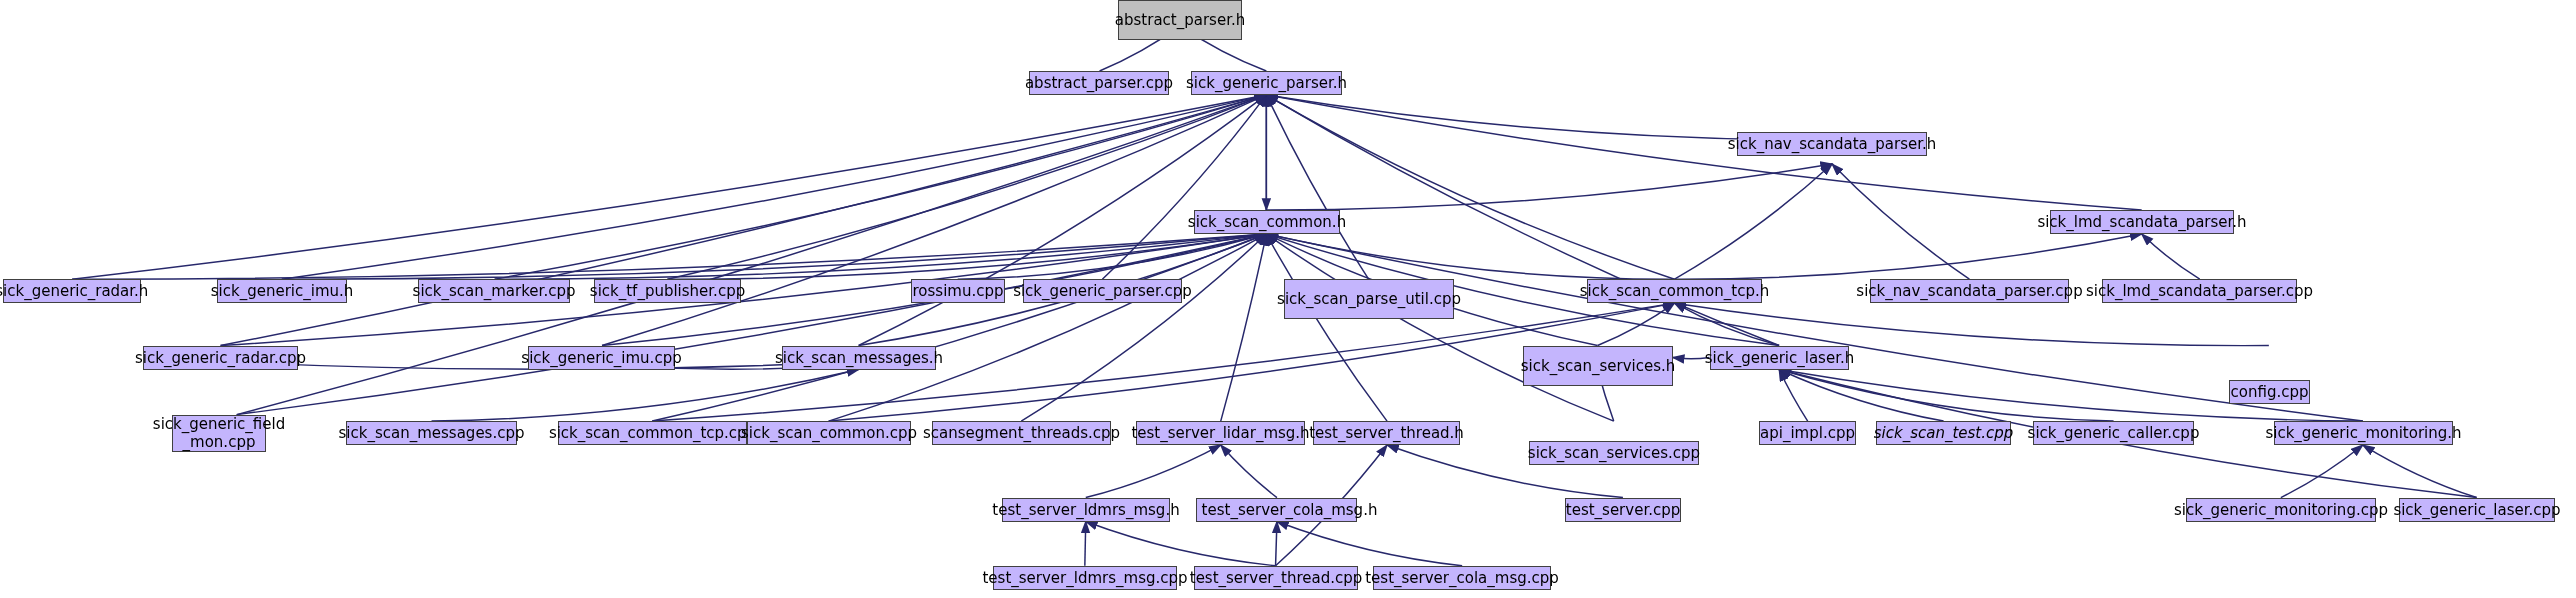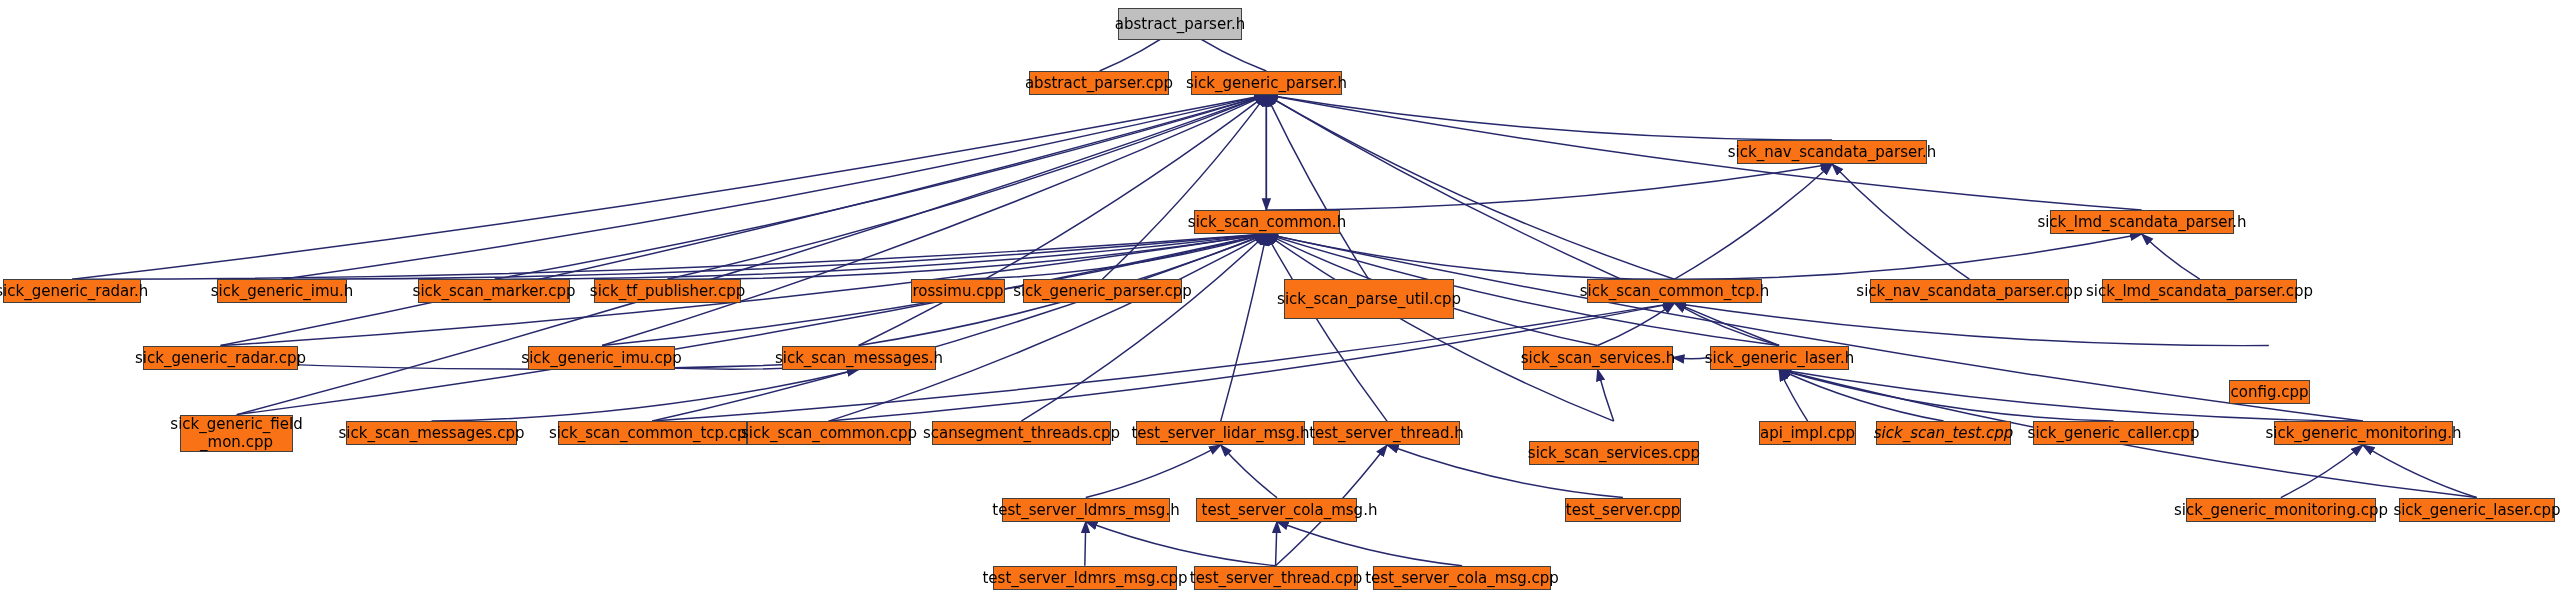--- a/index.html
+++ b/index.html
@@ -15,21 +15,21 @@
   #edge-layer{
     position:absolute;
     left:0;top:0;
     width:2576px;height:598px;
     pointer-events:none;
   }
   .node{
     position:absolute;
     box-sizing:border-box;
     border:0.9px solid #404040;
-    background:#f97316;
+    background:#c4b5fd;
     color:#000000;
     font-size:15px;
     line-height:1.12;
     display:flex;
     align-items:center;
     justify-content:center;
     text-align:center;
     white-space:pre;
     letter-spacing:0px;
     z-index:5;
@@ -118,43 +118,43 @@
         <path d="M 1385.5 540.0 Q 1352.3 514.4 1324.5 483.0" fill="none" stroke="#27286b" stroke-width="1.6" marker-end="url(#arrowhead)"></path>
         <path d="M 1761.0 540.0 Q 1629.3 528.0 1505.0 483.0" fill="none" stroke="#27286b" stroke-width="1.6" marker-end="url(#arrowhead)"></path>
         <path d="M 1384.0 614.0 Q 1450.4 553.9 1505.0 483.0" fill="none" stroke="#27286b" stroke-width="1.6" marker-end="url(#arrowhead)"></path>
         <path d="M 1177.0 614.0 Q 1177.6 590.0 1178.0 566.0" fill="none" stroke="#27286b" stroke-width="1.6" marker-end="url(#arrowhead)"></path>
         <path d="M 1384.0 614.0 Q 1277.9 603.2 1178.0 566.0" fill="none" stroke="#27286b" stroke-width="1.6" marker-end="url(#arrowhead)"></path>
         <path d="M 1586.5 614.0 Q 1482.9 602.9 1385.5 566.0" fill="none" stroke="#27286b" stroke-width="1.6" marker-end="url(#arrowhead)"></path>
         <path d="M 1384.0 614.0 Q 1384.8 590.0 1385.5 566.0" fill="none" stroke="#27286b" stroke-width="1.6" marker-end="url(#arrowhead)"></path>
       </g>
   </svg>
   <div id="nodes-layer">
-      <div class="node root" style="left: 1118px; top: 8px; width: 124px; height: 32px;">abstract_parser.h</div>
+      <div class="node root" style="left: 1118px; top: 0; width: 124px; height: 40px;">abstract_parser.h</div>
       <div class="node" style="left: 1029px; top: 71px; width: 140px; height: 24px;">abstract_parser.cpp</div>
       <div class="node" style="left: 1191px; top: 71px; width: 151px; height: 24px;">sick_generic_parser.h</div>
-      <div class="node" style="left: 1737px; top: 140px; width: 190px; height: 24px;">sick_nav_scandata_parser.h</div>
+      <div class="node" style="left: 1737px; top: 132px; width: 190px; height: 24px;">sick_nav_scandata_parser.h</div>
       <div class="node" style="left: 1194px; top: 210px; width: 146px; height: 24px;">sick_scan_common.h</div>
       <div class="node" style="left: 2050px; top: 210px; width: 184px; height: 24px;">sick_lmd_scandata_parser.h</div>
       <div class="node" style="left: 2.8px; top: 279px; width: 138px; height: 24px;">sick_generic_radar.h</div>
       <div class="node" style="left: 217px; top: 279px; width: 130px; height: 24px;">sick_generic_imu.h</div>
       <div class="node" style="left: 418px; top: 279px; width: 152px; height: 24px;">sick_scan_marker.cpp</div>
       <div class="node" style="left: 594px; top: 279px; width: 147px; height: 24px;">sick_tf_publisher.cpp</div>
       <div class="node" style="left: 911px; top: 279px; width: 94px; height: 24px; text-align: right;">rossimu.cpp</div>
       <div class="node" style="left: 1023px; top: 279px; width: 159px; height: 24px;">sick_generic_parser.cpp</div>
       <div class="node" style="left: 1284px; top: 279px; width: 170px; height: 40px;">sick_scan_parse_util.cpp</div>
       <div class="node" style="left: 1587px; top: 279px; width: 175px; height: 24px;">sick_scan_common_tcp.h</div>
       <div class="node" style="left: 1870px; top: 279px; width: 199px; height: 24px;">sick_nav_scandata_parser.cpp</div>
       <div class="node" style="left: 2102px; top: 279px; width: 195px; height: 24px;">sick_lmd_scandata_parser.cpp</div>
       <div class="node" style="left: 143px; top: 346px; width: 155px; height: 24px;">sick_generic_radar.cpp</div>
       <div class="node" style="left: 528px; top: 346px; width: 147px; height: 24px;">sick_generic_imu.cpp</div>
       <div class="node" style="left: 782px; top: 346px; width: 154px; height: 24px;">sick_scan_messages.h</div>
-      <div class="node" style="left: 1523px; top: 346px; width: 150px; height: 24px;">sick_scan_services.h</div>
+      <div class="node" style="left: 1523px; top: 346px; width: 150px; height: 40px;">sick_scan_services.h</div>
       <div class="node" style="left: 1710px; top: 346px; width: 139px; height: 24px;">sick_generic_laser.h</div>
       <div class="node" style="left: 2229px; top: 346px; width: 81px; height: 24px; margin-top: 34px;">config.cpp</div>
-      <div class="node two-line" style="left: 180px; top: 415px; width: 113px; height: 37px; text-align: center;">sick_generic_field
+      <div class="node two-line" style="left: 172px; top: 415px; width: 94px; height: 37px; text-align: center;">sick_generic_field
 _mon.cpp</div>
       <div class="node" style="left: 346px; top: 421px; width: 171px; height: 24px;">sick_scan_messages.cpp</div>
       <div class="node" style="left: 558px; top: 421px; width: 189px; height: 24px;">sick_scan_common_tcp.cpp</div>
       <div class="node" style="left: 747px; top: 421px; width: 164px; height: 24px;">sick_scan_common.cpp</div>
       <div class="node" style="left: 932px; top: 421px; width: 179px; height: 24px;">scansegment_threads.cpp</div>
       <div class="node" style="left: 1136px; top: 421px; width: 169px; height: 24px;">test_server_lidar_msg.h</div>
       <div class="node" style="left: 1313px; top: 421px; width: 147px; height: 24px;">test_server_thread.h</div>
       <div class="node" style="left: 1529px; top: 421px; width: 170px; height: 24px; margin-top: 20px;">sick_scan_services.cpp</div>
       <div class="node" style="left: 1759px; top: 421px; width: 97px; height: 24px;">api_impl.cpp</div>
       <div class="node" style="left: 1876px; top: 421px; width: 135px; height: 24px; font-style: italic;">sick_scan_test.cpp</div>

